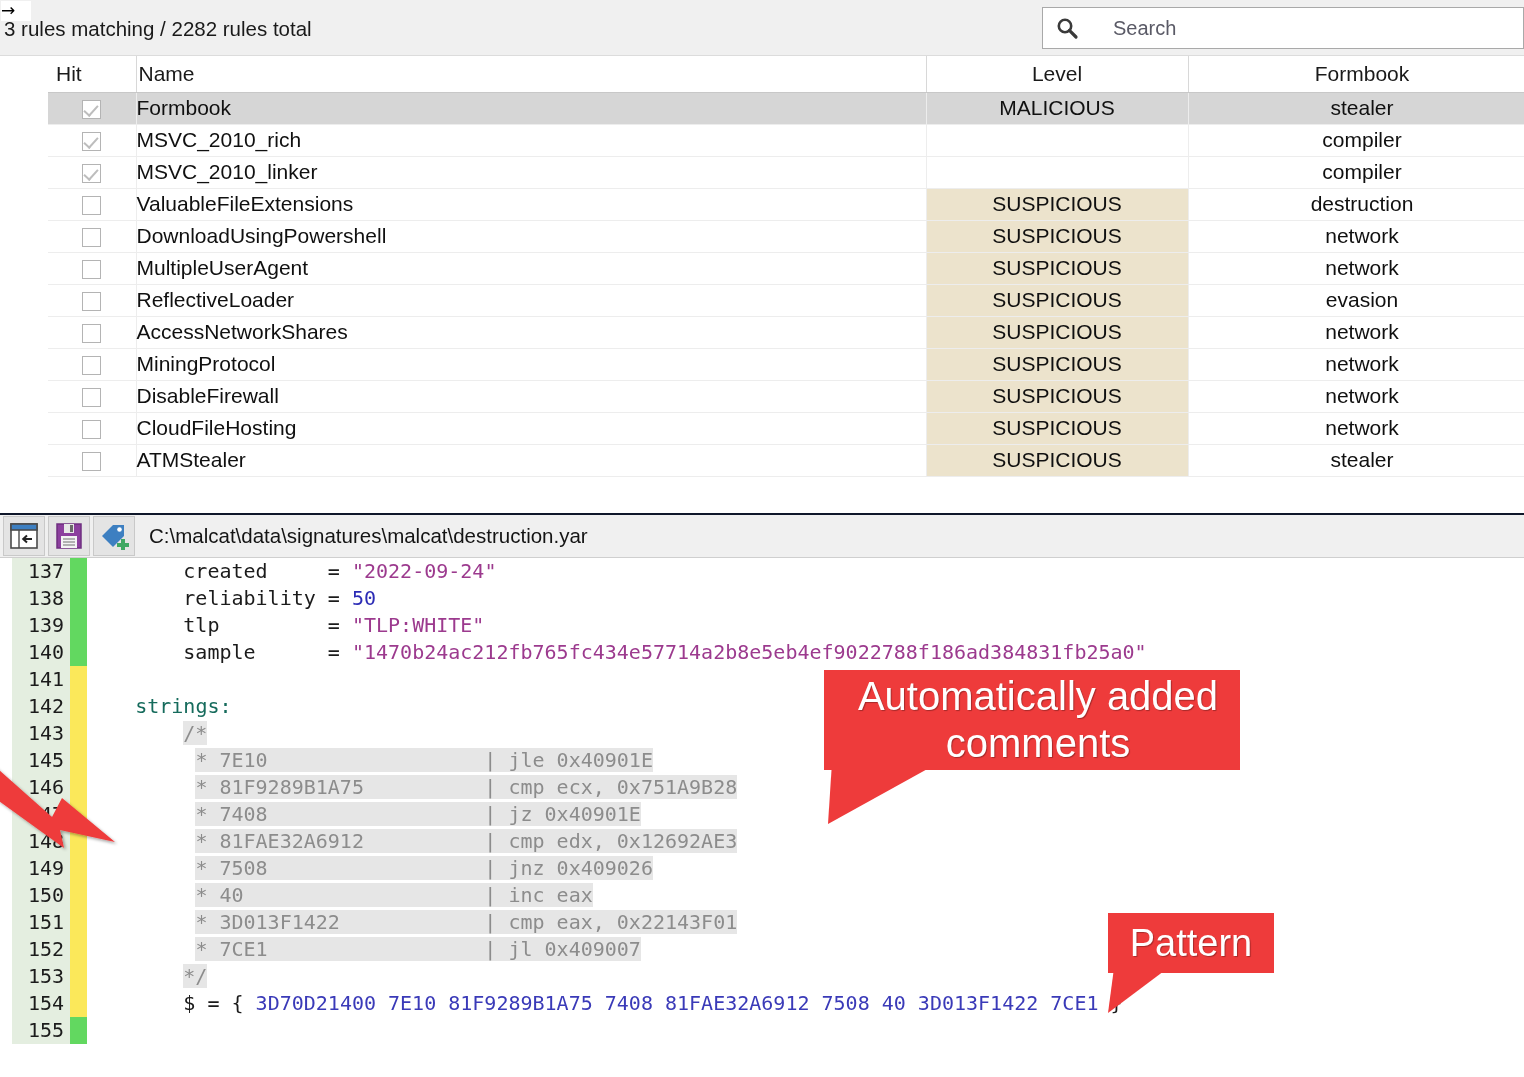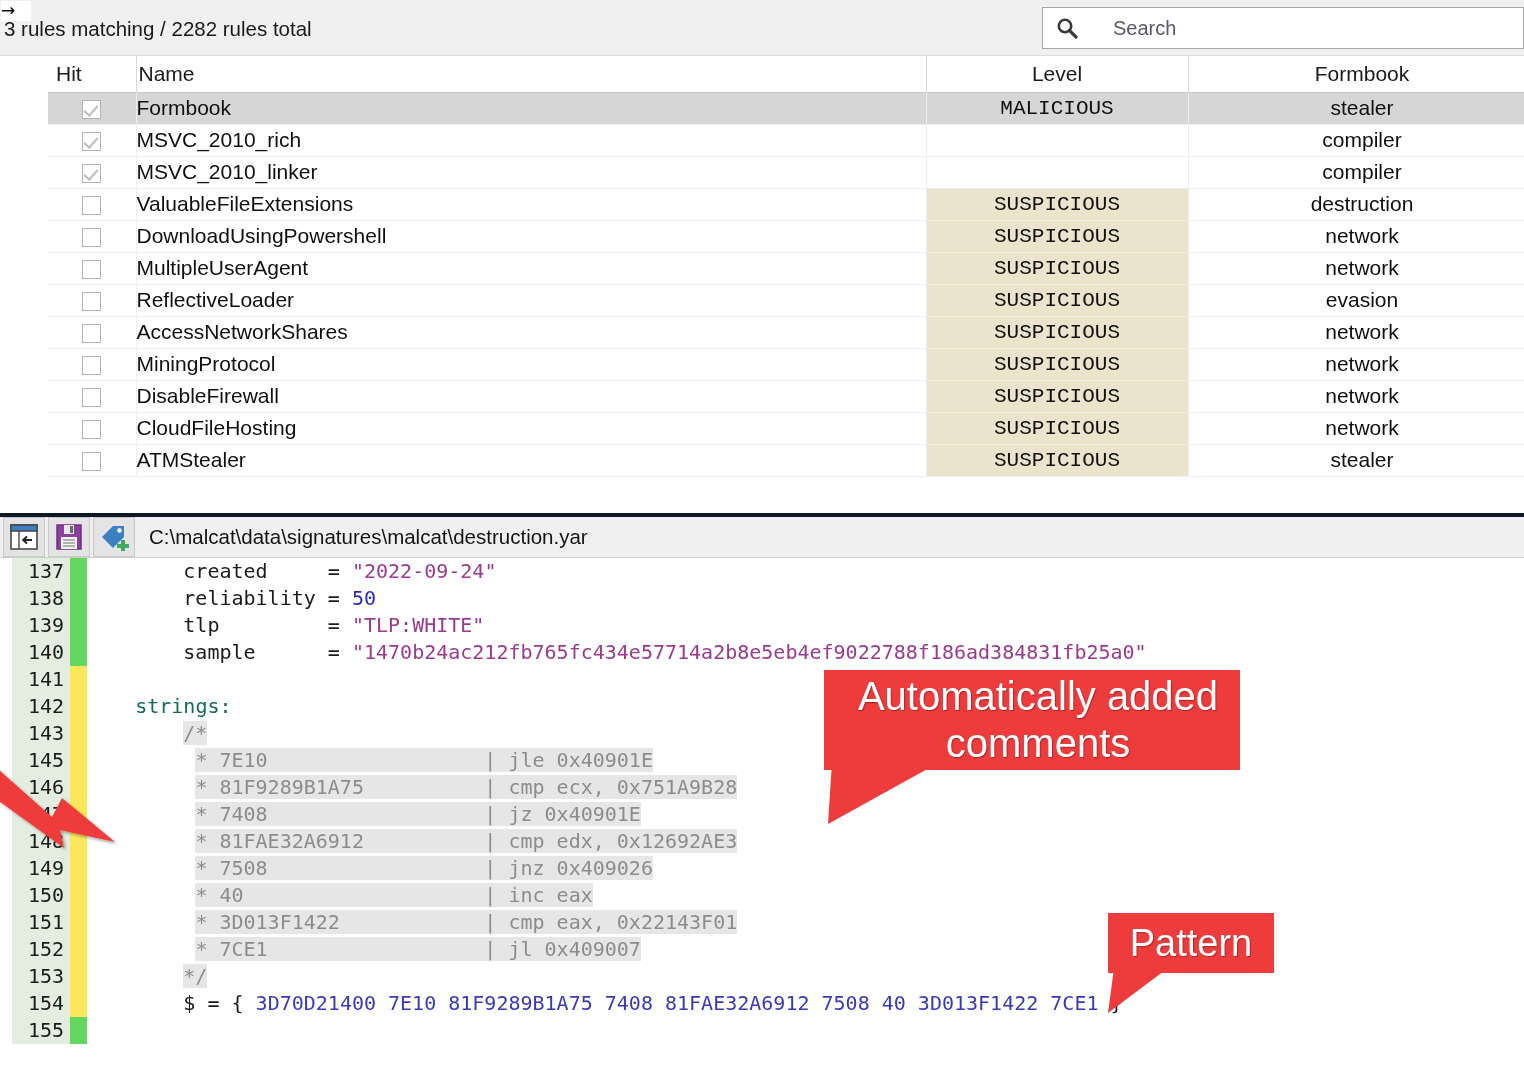--- a/index.html
+++ b/index.html
@@ -81,21 +81,21 @@
     border-right: 1px solid #ededed;
     padding: 0;
     vertical-align: middle;
     background: #ffffff;
   }
   table.rules tr.selected td { background: #d6d6d6; }
   table.rules tr.selected td.lvl-malicious { background: #d6d6d6; }
 
   td.c-hit { text-align: center; }
   td.c-name { padding-left: 14px; text-align: left; }
-  td.c-level { text-align: center; font-family: Liberation Mono, monospace; }
+  td.c-level { text-align: center; }
   td.c-cat { text-align: center; }
   td.c-extra { }
 
   .cb {
     display: inline-block;
     width: 19px; height: 19px;
     border: 1px solid #b4b4b4;
     background: #ffffff;
     position: relative;
     vertical-align: middle;
@@ -110,21 +110,21 @@
     transform: rotate(42deg);
   }
   .lvl-malicious { color: #b94a48; }
   .lvl-suspicious { color: #8a7b2a; background: #ece3cc !important; }
 
   
   .edtoolbar {
     position: absolute; left: 0; top: 513px;
     width: 1524px; height: 45px;
     background: #f0f0f0;
-    border-top: 4px solid #0f172a;
+    border-top: 2px solid #0f172a;
     border-bottom: 1px solid #cfcfcf;
     display: flex; align-items: center;
   }
   .tbtn {
     width: 42px; height: 40px;
     margin-left: 3px;
     border: 1px solid #c9c9c9;
     background: #e4e4e4;
     display: flex; align-items: center; justify-content: center;
   }

